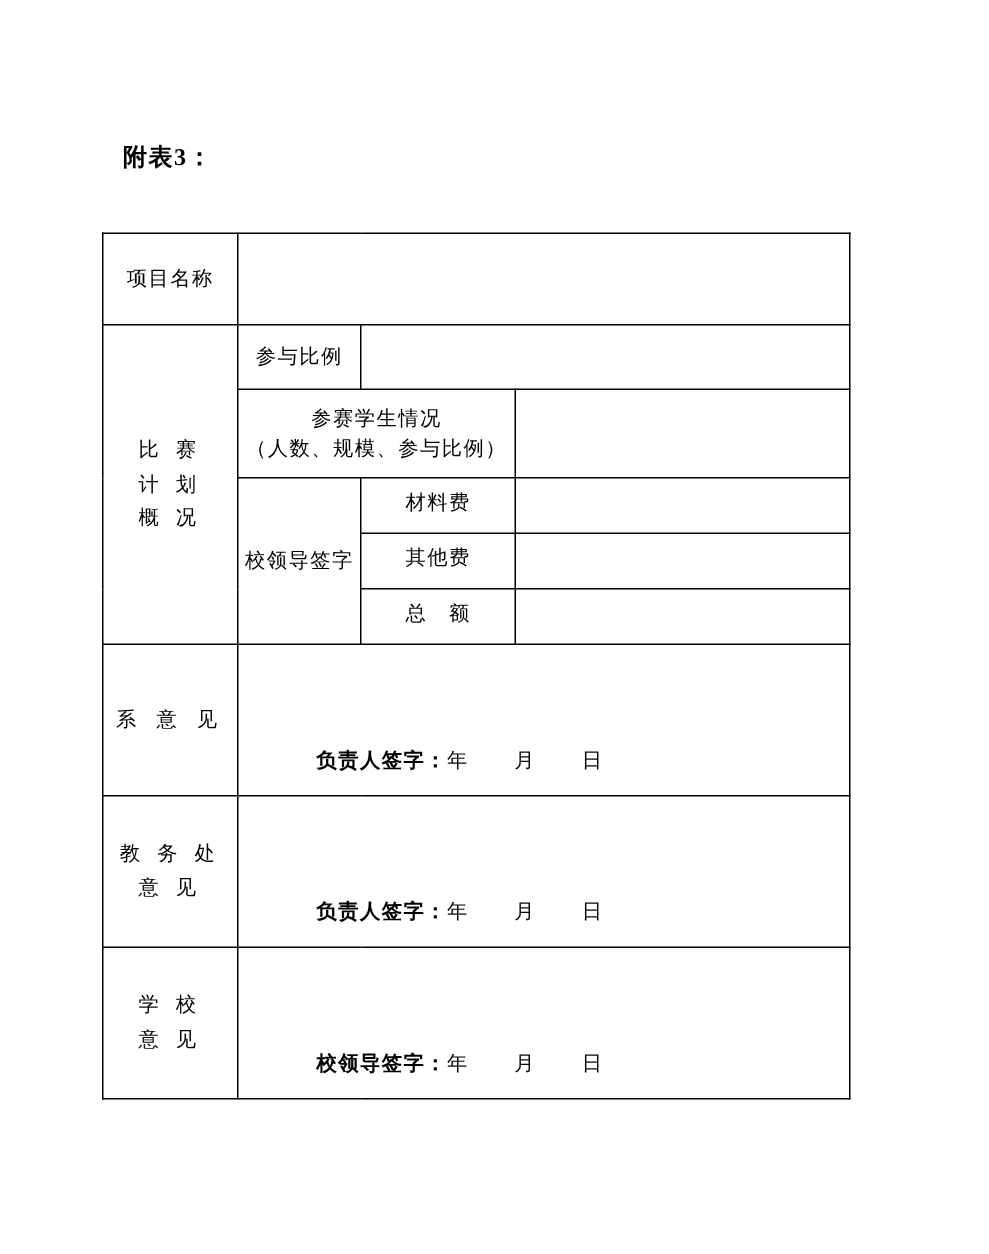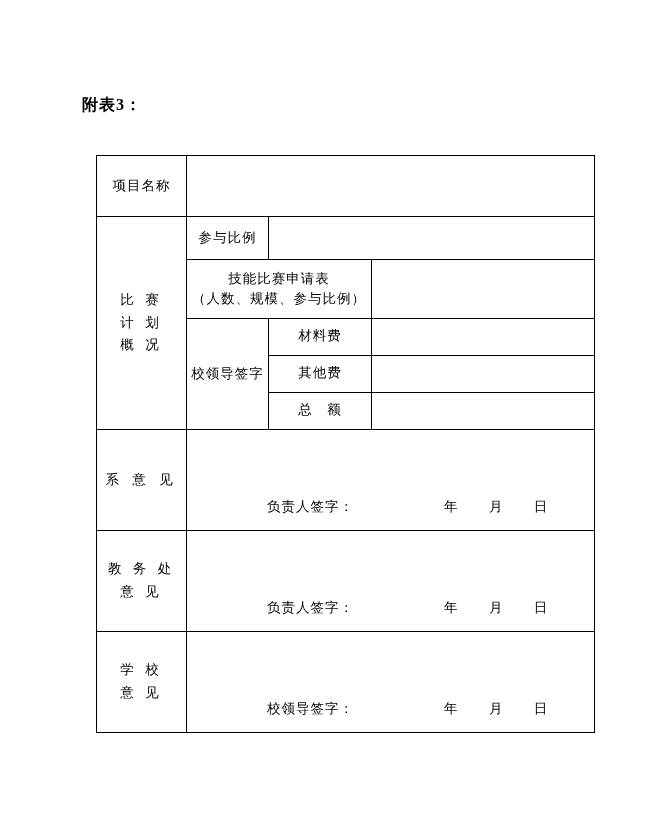--- a/index.html
+++ b/index.html
@@ -34,21 +34,21 @@
     left: 0;
     top: 128px;
     width: 659px;
     text-align: center;
     font-size: 18px;
     font-weight: bold;
     letter-spacing: 1px;
   }
   table.form {
     position: absolute;
-    left: 96px;
+    left: 68px;
     top: 155px;
     width: 498px;
     border-collapse: collapse;
     table-layout: fixed;
   }
   table.form td {
     border: 1px solid #000000;
     padding: 0;
     font-size: 13.5px;
     vertical-align: middle;
@@ -81,25 +81,25 @@
   .sign-row {
     position: absolute;
     left: 0;
     bottom: 14px;
     width: 100%;
     display: flex;
     align-items: baseline;
     font-size: 13.5px;
   }
   .sign-name {
-    margin-left: 80px;
-    letter-spacing: 1px;
+    margin-left: 52px;
+    letter-spacing: 1px;
+    font-weight: bold;
   }
   .sign-date {
-    margin-left: 90px;
     letter-spacing: 1px;
     text-align: right;
   }
   .sign-date span {
     margin-right: 26px;
   }
   .sign-date span:last-child {
     margin-right: 0;
   }
   .pad-sub {
@@ -137,21 +137,21 @@
           <div>比 赛</div>
           <div>计 划</div>
           <div>概 况</div>
         </td>
         <td class="pad-sub lbl">参与比例</td>
         <td class="pad-sub blank" colspan="2"></td>
       </tr>
 
       <tr>
         <td class="lbl" colspan="2" style="height:58px">
-          <div>技能比赛申请表</div>
+          <div>参赛学生情况</div>
           <div>（人数、规模、参与比例）</div>
         </td>
         <td class="blank"></td>
       </tr>
 
       <tr>
         <td class="lbl" rowspan="3">校领导签字</td>
         <td class="small-pad lbl">材料费</td>
         <td class="small-pad blank"></td>
       </tr>

